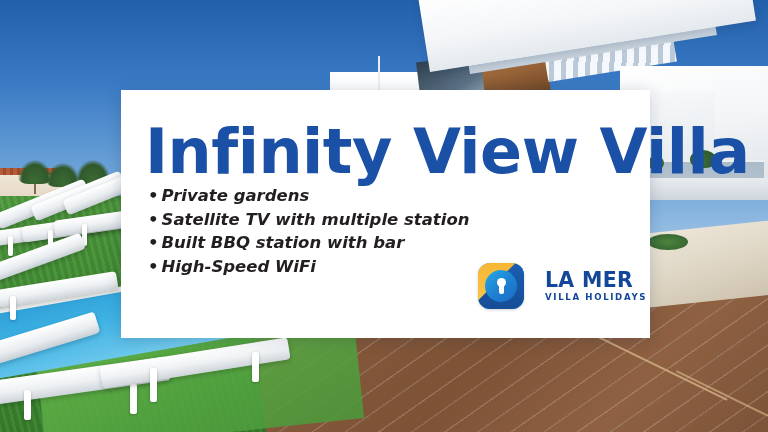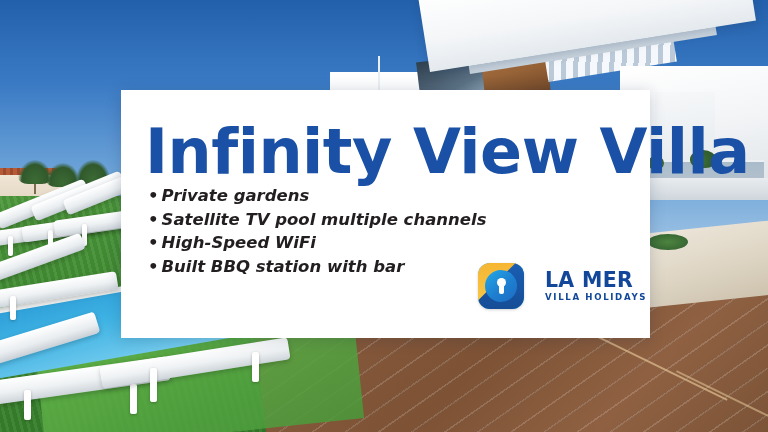--- a/index.html
+++ b/index.html
@@ -309,27 +309,27 @@
 
 <div class="card">
 
   <div class="title">Infinity View Villa</div>
 
   <ul class="features">
     <li>
       <span class="bullet">•</span><span>Private gardens</span>
     </li>
     <li>
-      <span class="bullet">•</span><span>Satellite TV pool multiple channels</span>
+      <span class="bullet">•</span><span>Satellite TV with multiple station</span>
+    </li>
+    <li>
+      <span class="bullet">•</span><span>Built BBQ station with bar</span>
     </li>
     <li>
       <span class="bullet">•</span><span>High-Speed WiFi</span>
-    </li>
-    <li>
-      <span class="bullet">•</span><span>Built BBQ station with bar</span>
     </li>
   </ul>
 
   <div class="logo">
     <div class="logo-mark">
       <div class="lm-base"></div>
       <div class="lm-yellow"></div>
       <div class="lm-navy"></div>
       <div class="lm-circle"></div>
       <div class="lm-key-head"></div>

